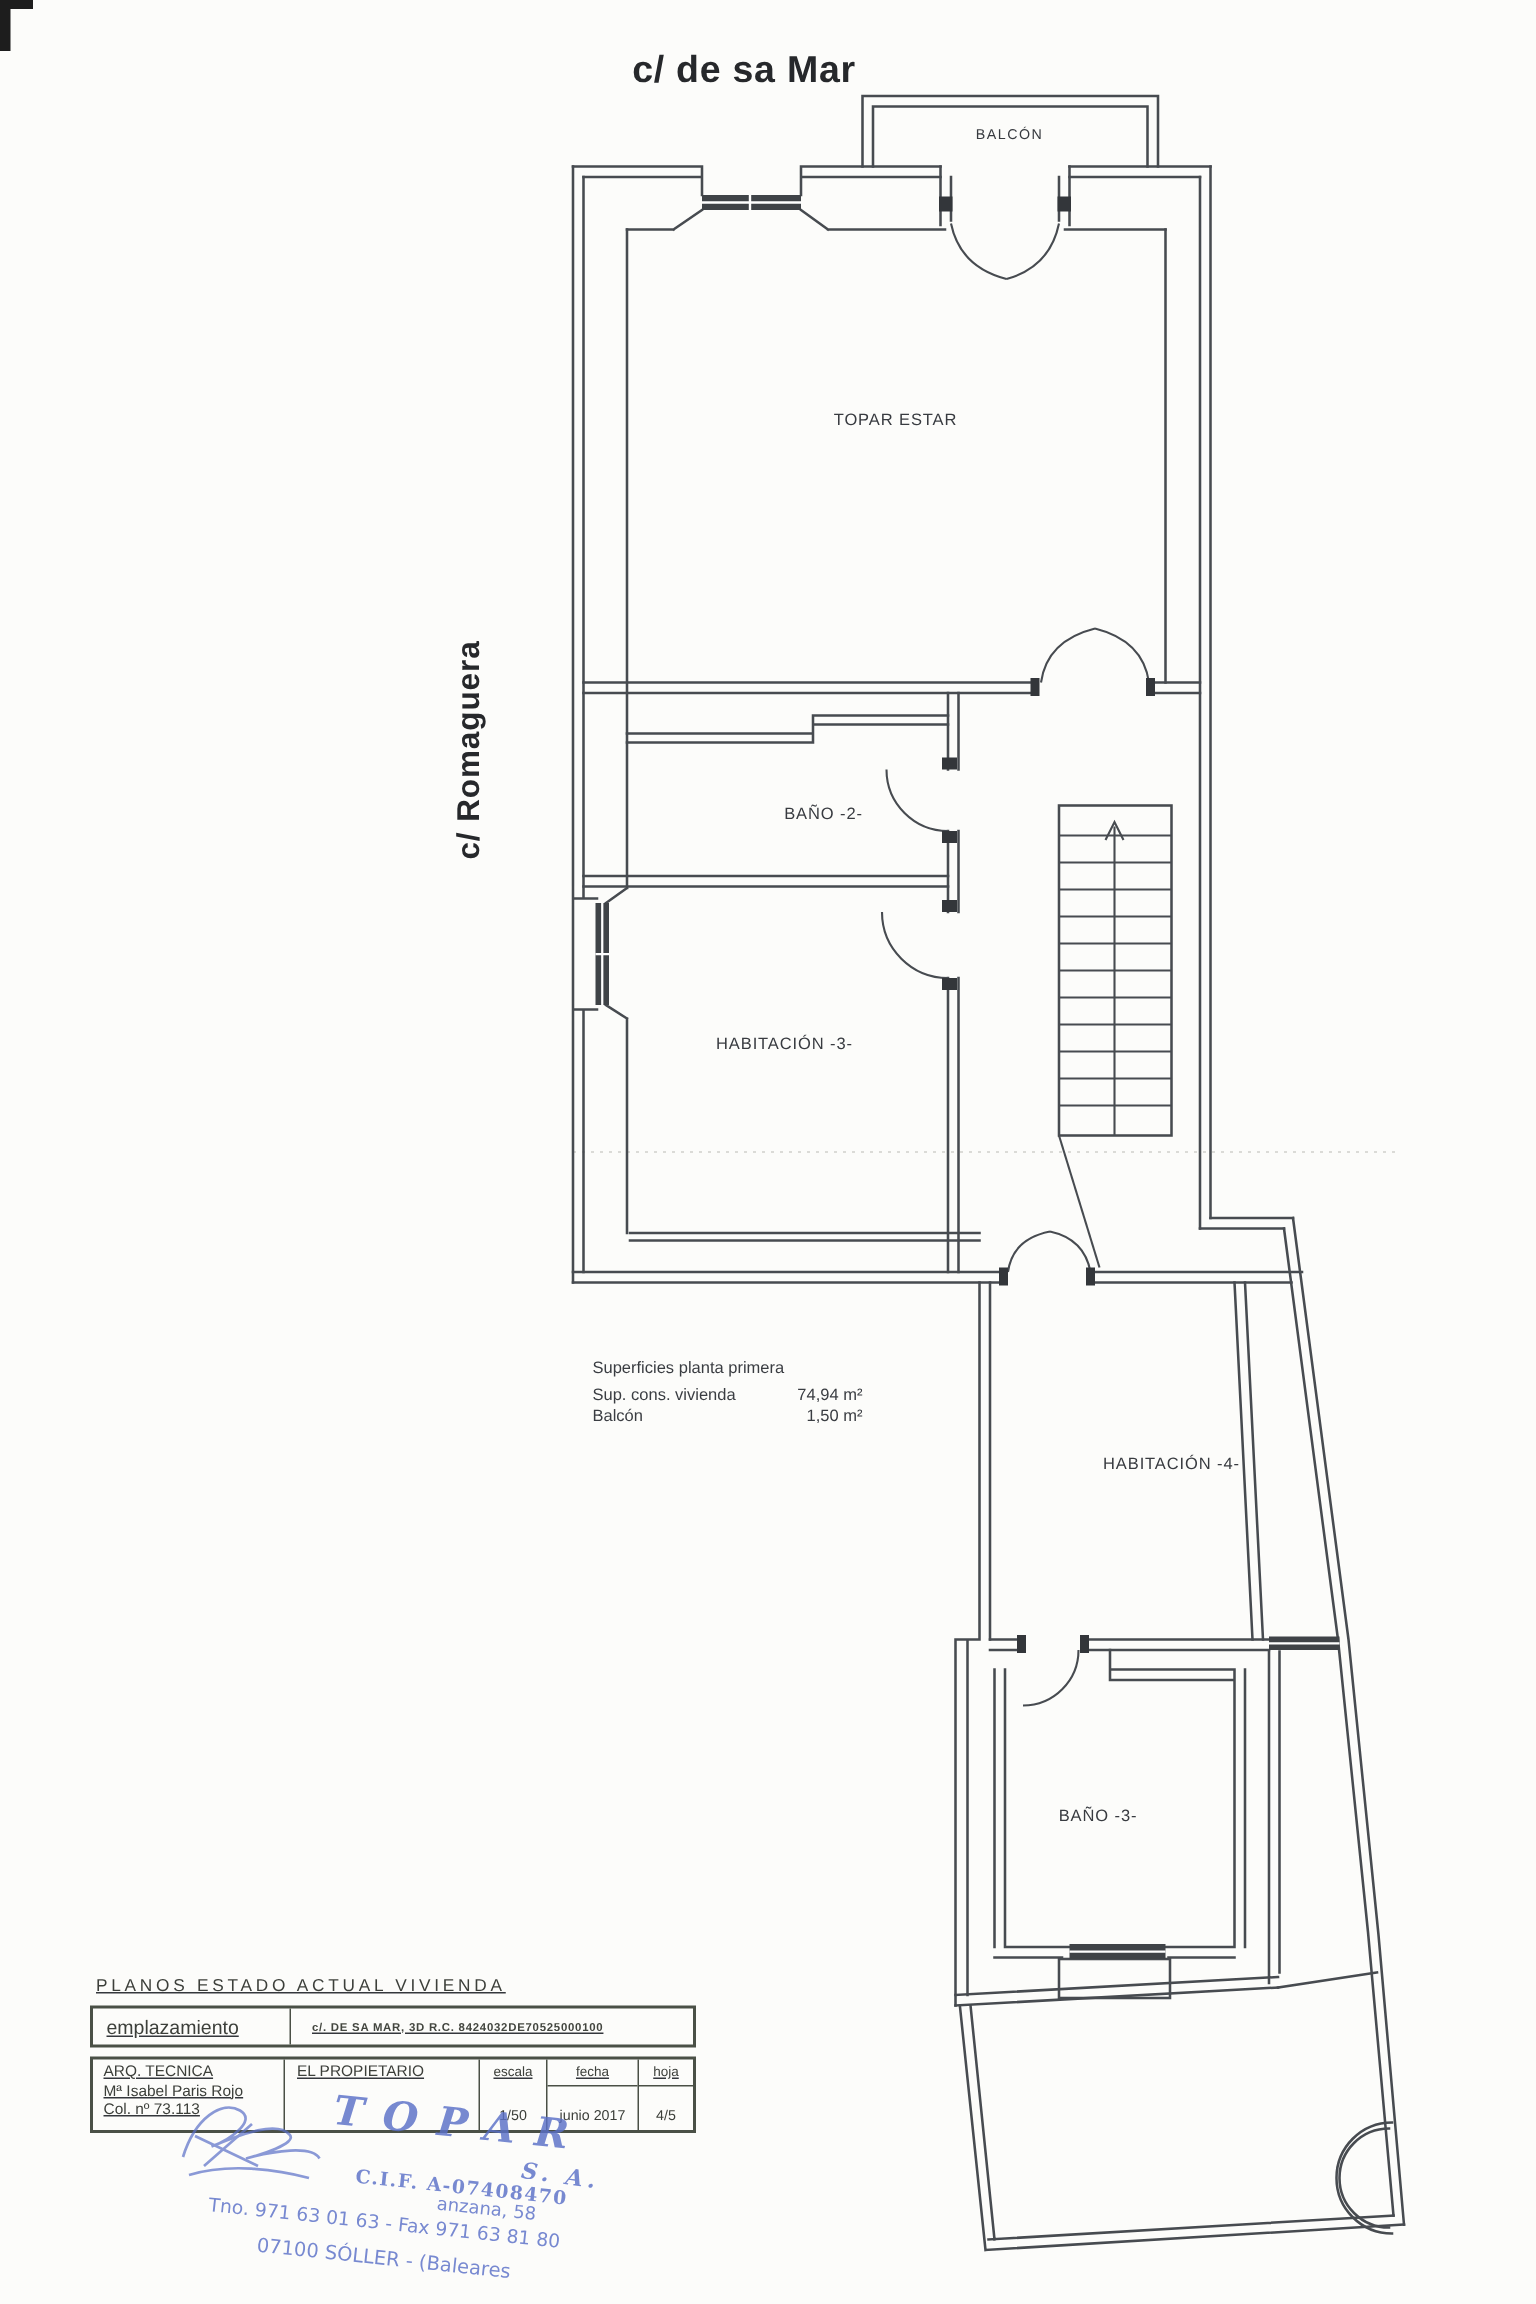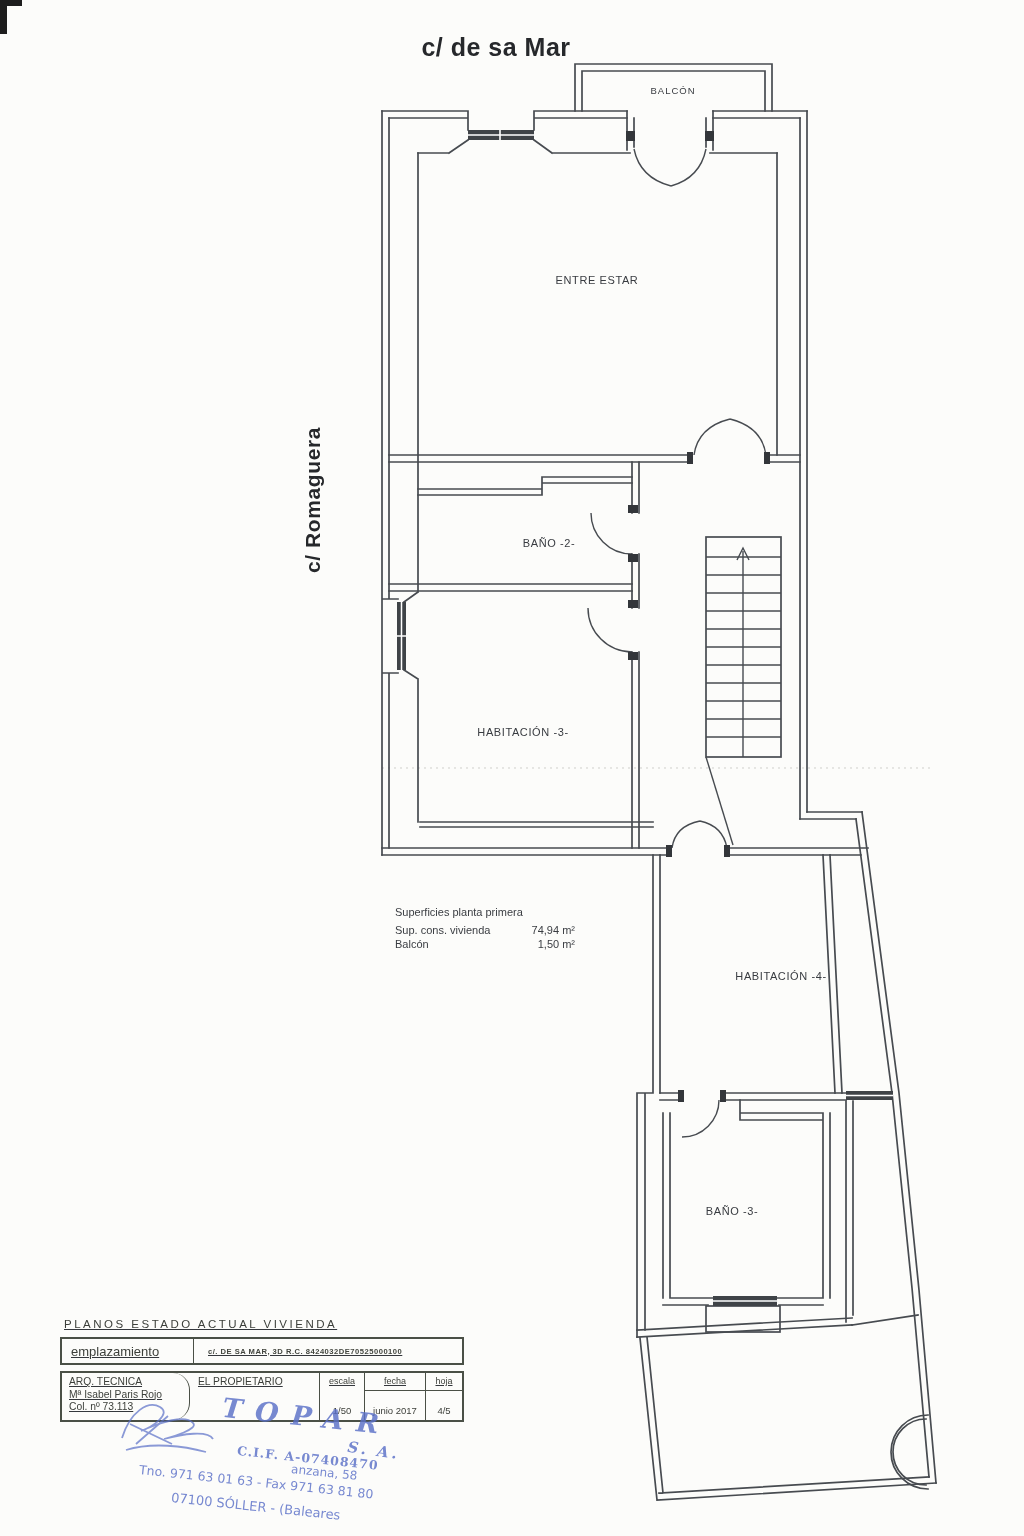--- a/index.html
+++ b/index.html
@@ -27,21 +27,21 @@
   .tb-c2{flex:1;display:flex;align-items:center;padding-left:14px;}
   .val-big{font-size:13px;letter-spacing:2px;color:#3c3f3a;}
   .val-small{font-size:7.6px;font-weight:bold;letter-spacing:.5px;color:#43463f;}
   .plano-box{margin-top:6px;border:3px solid #474e44;background:#fff;}
   .plano-inner{margin:4px;border:1px solid #767b70;height:32px;display:flex;align-items:center;justify-content:center;}
   .plano-title{font-size:13px;letter-spacing:3px;color:#3c3f3a;}
   .bt{display:flex;border:2px solid #4a5046;border-top:none;margin-top:6px;height:47px;}
   .bt > div{border-right:1.5px solid #4a5046;position:relative;}
   .bt > div:last-child{border-right:none;}
   .bt{border-top:2px solid #4a5046;}
-  .bt-arq{width:120px;padding:3px 0 0 7px;font-size:10.3px;line-height:12.5px;color:#3c3f3a;border-radius:17px;}
+  .bt-arq{width:120px;padding:3px 0 0 7px;font-size:10.3px;line-height:12.5px;color:#3c3f3a;}
   .bt-prop{width:121px;padding:3px 0 0 8px;font-size:10.3px;color:#3c3f3a;}
   .bt-s{width:44px;} .bt-f{width:60px;} .bt-h{flex:1;}
   .bt-head{font-size:9px;text-align:center;padding-top:3px;color:#3c3f3a;}
   .bt-head.div{border-bottom:1.5px solid #4a5046;height:14px;}
   .bt-val{position:absolute;bottom:4px;width:100%;text-align:center;font-size:9.5px;color:#3c3f3a;}
   
   .stamp{position:absolute;color:#5b70c8;opacity:.82;white-space:nowrap;
          font-family:"DejaVu Serif",serif;transform-origin:left top;}
   .st-co{left:224px;top:1392px;font-size:27px;font-weight:bold;font-style:italic;
          letter-spacing:13px;transform:rotate(6deg);}
@@ -167,23 +167,23 @@
       <path d="M743,757 V551"></path>
       <path d="M737,560 L743,548 L749,560"></path>
       <path d="M706,757 L733,845"></path>
     </g>
   </svg>
 
   <div class="lbl street-top" style="left:496px;top:47px;">c/ de sa Mar</div>
   <div class="lbl street-left" style="left:313px;top:500px;">c/ Romaguera</div>
 
   <div class="lbl balcon" style="left:673px;top:90px;">BALCÓN</div>
-  <div class="lbl room" style="left:597px;top:280px;">ENTRE ESTAR</div>
+  <div class="lbl room" style="left:597px;top:280px;">TOPAR ESTAR</div>
   <div class="lbl room" style="left:549px;top:543px;">BAÑO -2-</div>
-  <div class="lbl room" style="left:523px;top:732px;">HABITACIÓN -3-</div>
+  <div class="lbl room" style="left:523px;top:696px;">HABITACIÓN -3-</div>
   <div class="lbl room" style="left:781px;top:976px;">HABITACIÓN -4-</div>
   <div class="lbl room" style="left:732px;top:1211px;">BAÑO -3-</div>
 
   <div class="surf">
     <div class="t">Superficies planta primera</div>
     <div class="row">
       <span>Sup. cons. vivienda</span>
       <span class="v">74,94 m²</span>
     </div>
     <div class="row">

